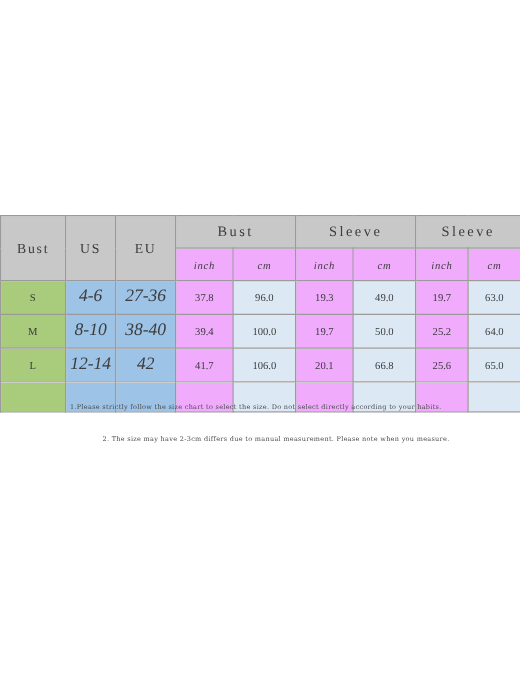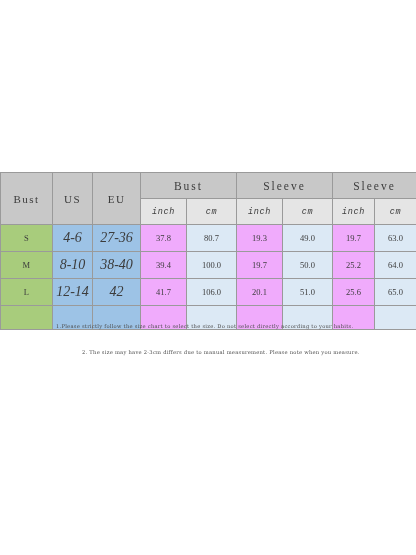--- a/index.html
+++ b/index.html
@@ -59,27 +59,26 @@
     height: 25px;
   }
   .hdr-tall {
     height: 50px;
   }
   .hdr-group {
     font-size: 11.5px;
     letter-spacing: 2px;
   }
   .hdr-unit {
-    background: #e5e5e5;
+    background: #f0abfc;
     font-size: 8.5px;
     font-style: italic;
     letter-spacing: 0.6px;
     height: 25px;
     color: #3a3a3a;
-    font-family: Liberation Mono, monospace;
   }
 
   
   .cell-size {
     background: #a8cc7c;
     font-size: 8.5px;
     letter-spacing: 0.5px;
     color: #444;
     height: 26px;
   }
@@ -167,21 +166,21 @@
           <th class="hdr-unit">inch</th>
           <th class="hdr-unit">cm</th>
         </tr>
       </thead>
       <tbody>
         <tr>
           <td class="cell-size">S</td>
           <td class="cell-intl">4-6</td>
           <td class="cell-intl">27-36</td>
           <td class="cell-inch">37.8</td>
-          <td class="cell-cm">80.7</td>
+          <td class="cell-cm">96.0</td>
           <td class="cell-inch">19.3</td>
           <td class="cell-cm">49.0</td>
           <td class="cell-inch">19.7</td>
           <td class="cell-cm">63.0</td>
         </tr>
         <tr>
           <td class="cell-size">M</td>
           <td class="cell-intl">8-10</td>
           <td class="cell-intl">38-40</td>
           <td class="cell-inch">39.4</td>
@@ -191,21 +190,21 @@
           <td class="cell-inch">25.2</td>
           <td class="cell-cm">64.0</td>
         </tr>
         <tr>
           <td class="cell-size">L</td>
           <td class="cell-intl">12-14</td>
           <td class="cell-intl">42</td>
           <td class="cell-inch">41.7</td>
           <td class="cell-cm">106.0</td>
           <td class="cell-inch">20.1</td>
-          <td class="cell-cm">51.0</td>
+          <td class="cell-cm">66.8</td>
           <td class="cell-inch">25.6</td>
           <td class="cell-cm">65.0</td>
         </tr>
         <tr class="row-empty">
           <td class="cell-size"></td>
           <td class="cell-intl"></td>
           <td class="cell-intl"></td>
           <td class="cell-inch"></td>
           <td class="cell-cm"></td>
           <td class="cell-inch"></td>

